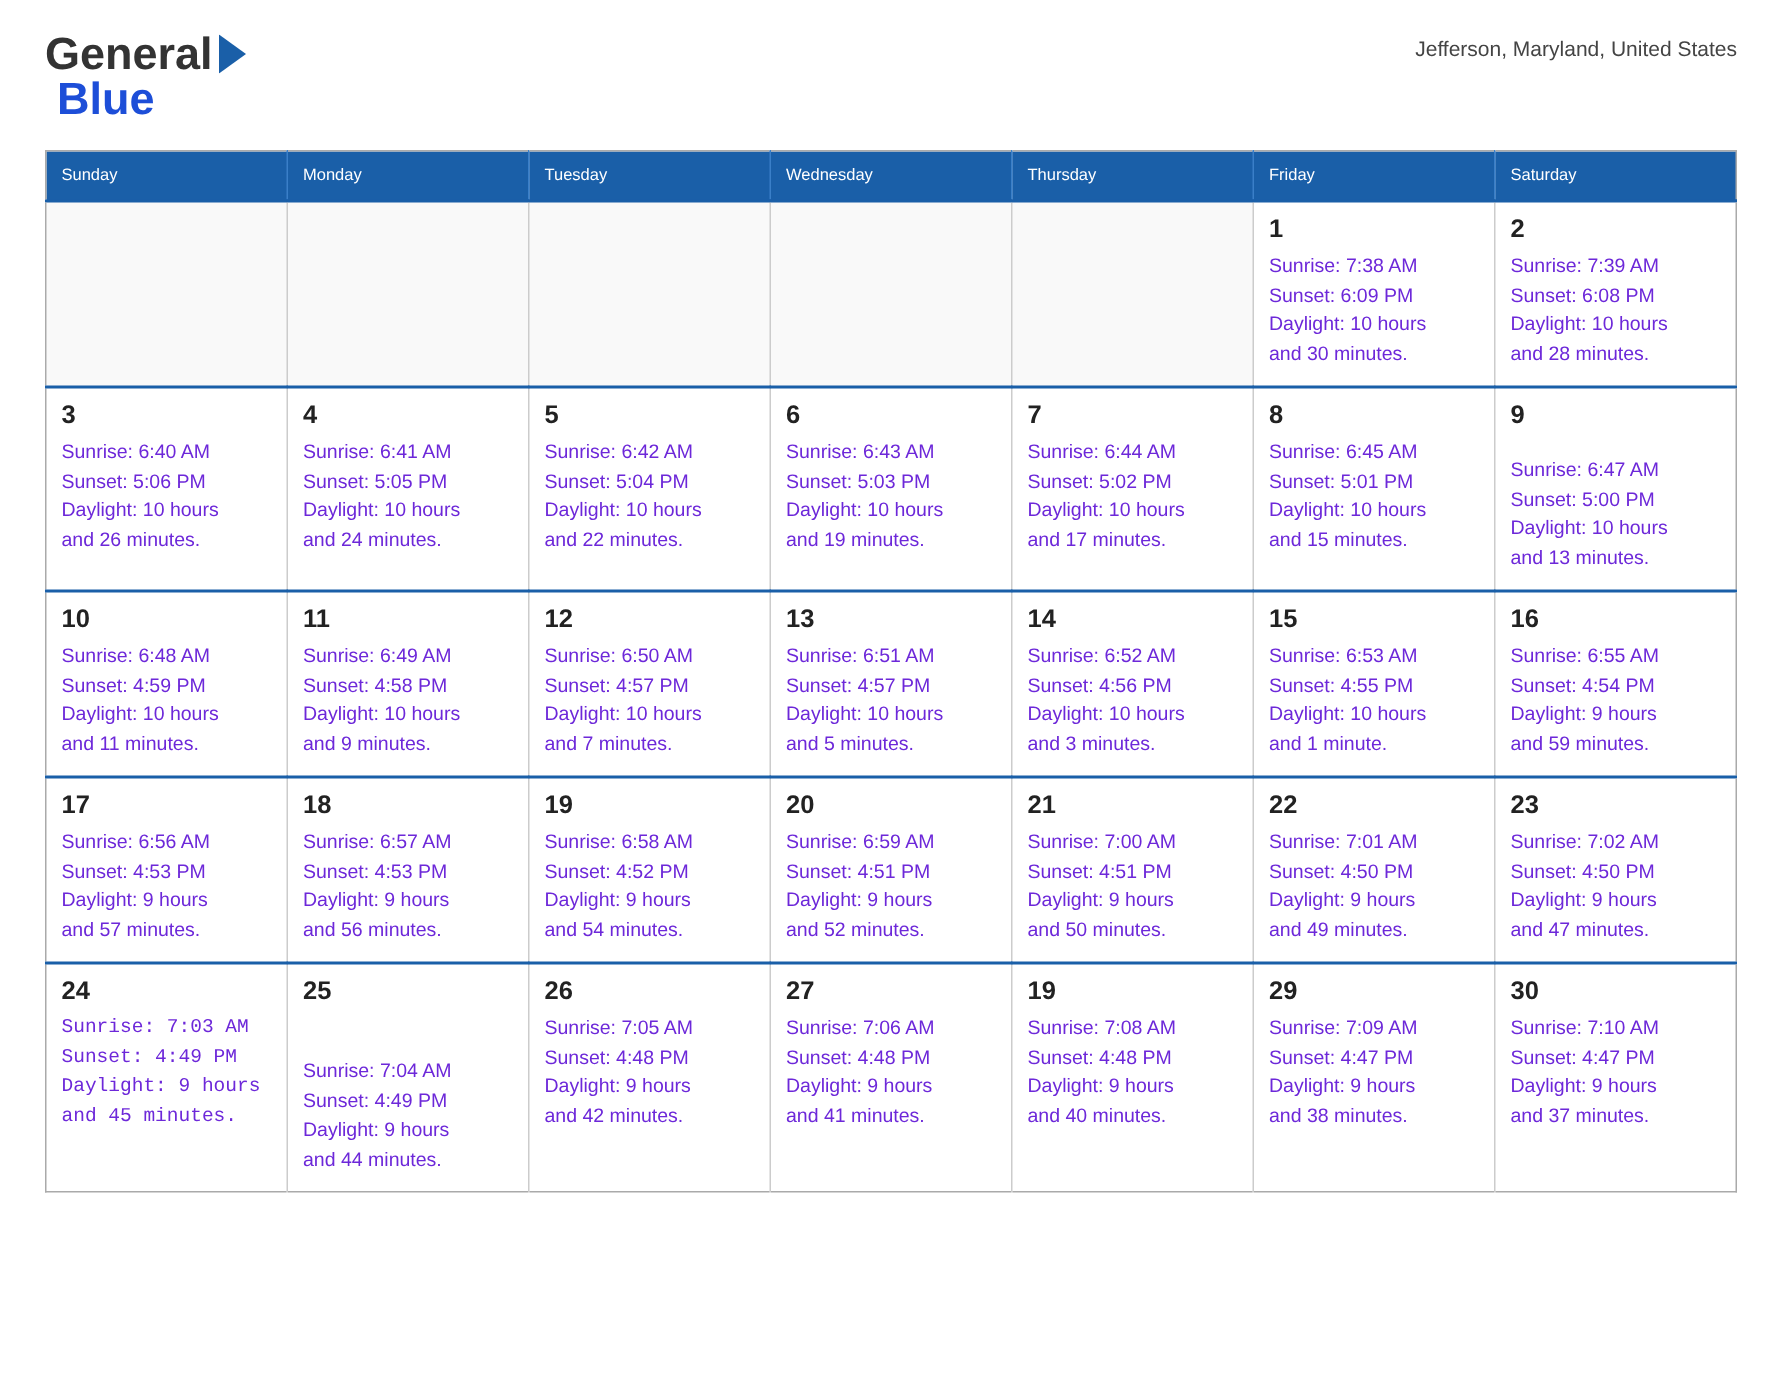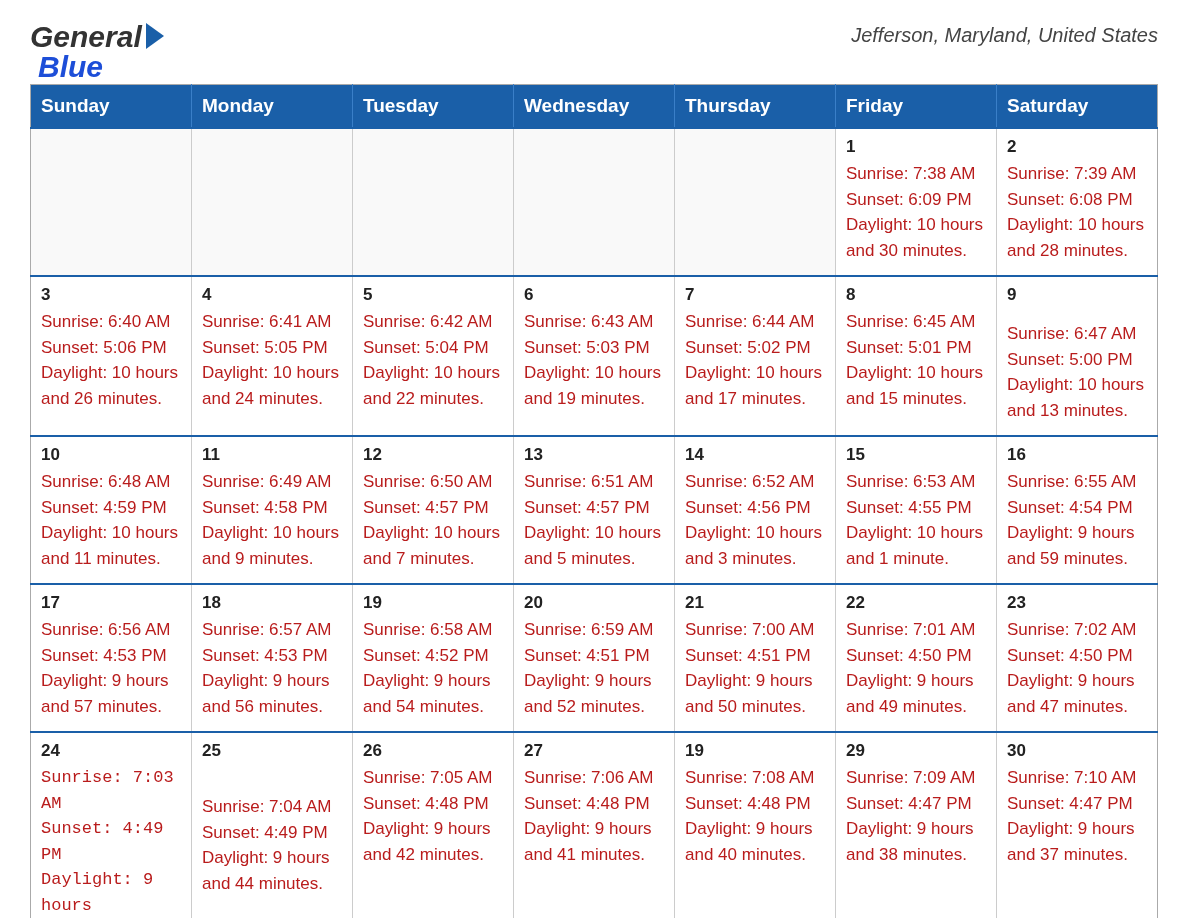--- a/index.html
+++ b/index.html
@@ -7,53 +7,53 @@
       font-family: Arial, Helvetica, sans-serif;
       background: #fff;
       padding: 20px 30px;
       width: 1188px;
       min-height: 918px;
     }
     .header {
       display: flex;
       justify-content: space-between;
       align-items: flex-start;
-      font-style: italic;
+      margin-bottom: 16px;
     }
     .logo {
       display: flex;
       flex-direction: column;
       align-items: flex-start;
     }
     .title-block {
       text-align: right;
     }
     .page-title {
       font-size: 52px;
       font-weight: bold;
       color: #222;
       line-height: 1.1;
     }
     .page-subtitle {
-      font-size: 20px;
+      font-size: 14px;
       color: #444;
       margin-top: 4px;
     }
     .calendar {
       width: 100%;
       border-collapse: collapse;
       border: 1px solid #aaa;
     }
     .calendar thead tr th {
       background-color: #1a5fa8;
       color: #fff;
       text-align: left;
       padding: 10px 10px;
-      font-size: 19px;
-      font-weight: bold;
+      font-size: 11px;
+      font-weight: normal;
       border-right: 1px solid #3a7fc8;
     }
     .calendar thead tr th:last-child {
       border-right: none;
     }
     .calendar tbody tr {
       border-top: 2px solid #1a5fa8;
     }
     .calendar tbody tr td {
       vertical-align: top;
@@ -68,22 +68,22 @@
       border-right: none;
     }
     .day-num {
       font-size: 17px;
       font-weight: bold;
       color: #222;
       display: block;
       margin-bottom: 4px;
     }
     .day-info {
-      font-size: 17px;
-      color: #b91c1c;
+      font-size: 13px;
+      color: #6d28d9;
       line-height: 1.5;
     }
     .empty-cell {
       background: #f9f9f9;
     }
     .logo-row1 {
       display: flex;
       align-items: center;
     }
     .logo-row2 {

